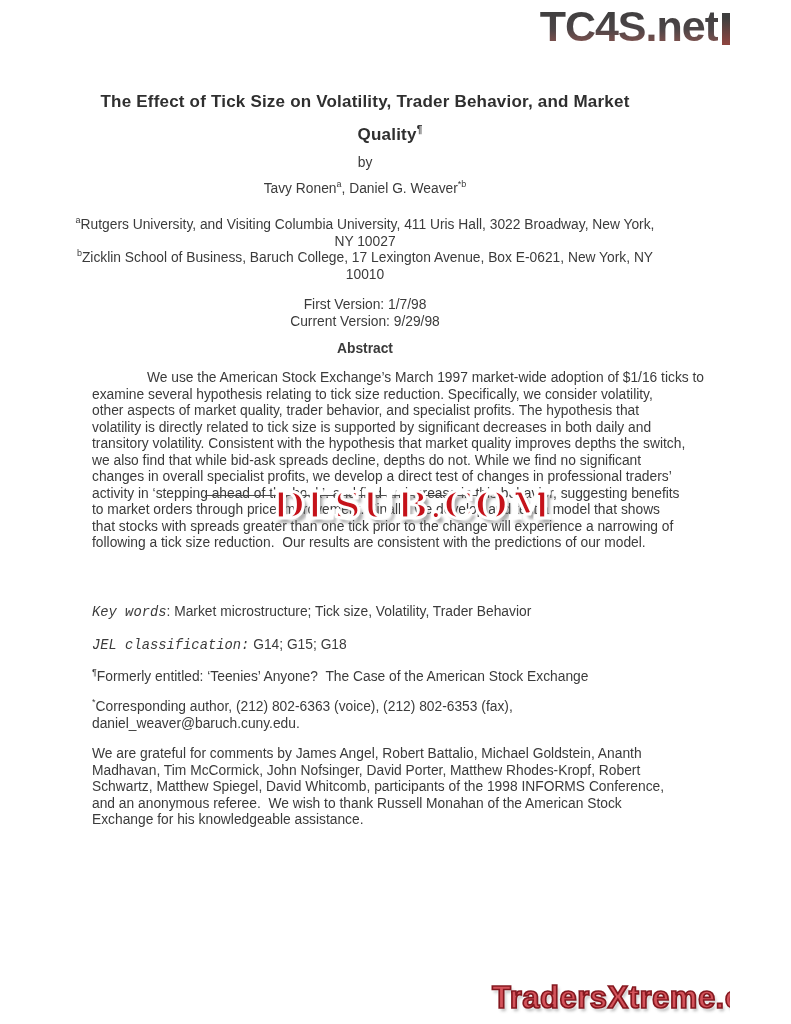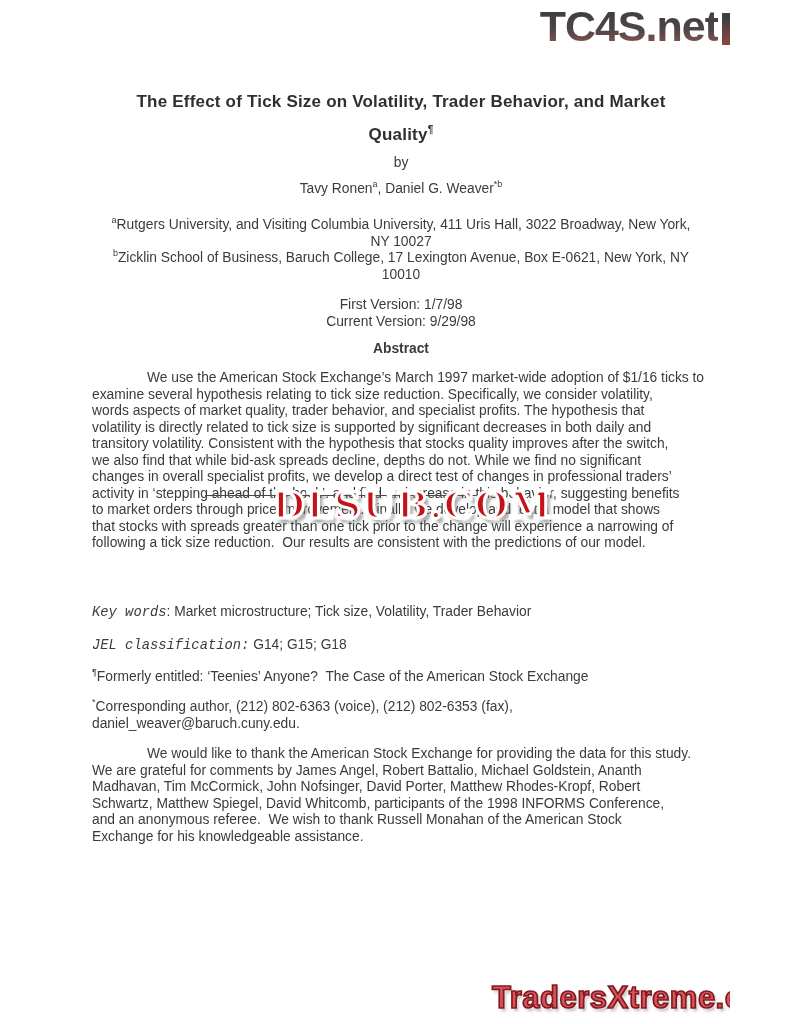--- a/index.html
+++ b/index.html
@@ -1,20 +1,20 @@
 <!DOCTYPE html>
 <html><head>
 <meta charset="utf-8">
 <style>
   html,body{margin:0;padding:0;background:#ffffff;}
   .page{
     position:relative;width:730px;height:1024px;background:#ffffff;overflow:hidden;
     font-family:"Liberation Sans","DejaVu Sans",sans-serif;color:#3b3b3b;
   }
-  .center{position:absolute;left:0;width:100%;text-align:center;padding-left:36px;}
+  .center{position:absolute;left:0;width:100%;text-align:center;}
   .body-text{font-size:13.8px;line-height:16.55px;}
   .title-text{font-size:17px;font-weight:bold;color:#2f2f2f;letter-spacing:0.2px;}
   .sup{font-size:9px;vertical-align:super;line-height:0;}
   .title-sup{font-size:10px;vertical-align:super;line-height:0;}
   .it{font-style:italic;font-family:Liberation Mono, monospace;}
   .bold{font-weight:bold;}
   .block{position:absolute;left:92px;width:616px;text-align:left;}
   .line{white-space:pre-wrap;}
   .indent{text-indent:55px;}
   .pre{white-space:pre;}
@@ -55,60 +55,59 @@
 
 <div class="page">
 
   <div class="wm-tc4s">TC4S.net</div>
   <div class="wm-sliver"></div>
   <div class="wm-dlsub">DLSUB.COM</div>
   <div class="wm-traders">TradersXtreme.com</div>
   <div class="underline-artifact"></div>
 
   <div class="center title-text" style="top:92px;">The Effect of Tick Size on Volatility, Trader Behavior, and Market</div>
-  <div class="center title-text" style="top:125px;"><span>Quality</span><span class="title-sup">¶</span></div>
+  <div class="center title-text" style="top:125px;margin-left:25px;"><span>Quality</span><span class="title-sup">¶</span></div>
 
   <div class="center body-text" style="top:155px;">by</div>
 
   <div class="center body-text" style="top:181px;"><span class="pre">Tavy Ronen</span><span class="sup">a</span><span class="pre">, </span><span class="pre">Daniel G. Weaver</span><span class="sup">*b</span></div>
 
   <div class="center body-text" style="top:217px;"><span class="sup">a</span><span>Rutgers University, and Visiting Columbia University, 411 Uris Hall, 3022 Broadway, New York,</span></div>
   <div class="center body-text" style="top:233.5px;">NY 10027</div>
   <div class="center body-text" style="top:250px;"><span class="sup">b</span><span>Zicklin School of Business, Baruch College, 17 Lexington Avenue, Box E-0621, New York, NY</span></div>
   <div class="center body-text" style="top:266.5px;">10010</div>
 
   <div class="center body-text" style="top:297px;">First Version: 1/7/98</div>
   <div class="center body-text" style="top:313.5px;">Current Version: 9/29/98</div>
 
   <div class="center body-text bold" style="top:341px;">Abstract</div>
   <div class="block body-text" style="top:370px;">
     <div class="line indent">We use the American Stock Exchange’s March 1997 market-wide adoption of $1/16 ticks to</div>
     <div class="line">examine several hypothesis relating to tick size reduction. Specifically, we consider volatility,</div>
-    <div class="line">words aspects of market quality, trader behavior, and specialist profits. The hypothesis that</div>
+    <div class="line">other aspects of market quality, trader behavior, and specialist profits. The hypothesis that</div>
     <div class="line">volatility is directly related to tick size is supported by significant decreases in both daily and</div>
-    <div class="line">transitory volatility. Consistent with the hypothesis that stocks quality improves after the switch,</div>
+    <div class="line">transitory volatility. Consistent with the hypothesis that market quality improves depths the switch,</div>
     <div class="line">we also find that while bid-ask spreads decline, depths do not. While we find no significant</div>
     <div class="line">changes in overall specialist profits, we develop a direct test of changes in professional traders’</div>
     <div class="line">activity in ‘stepping ahead of the book’. and find an increase in this behavior, suggesting benefits</div>
     <div class="line">to market orders through price improvement. Finally, we develop and test a model that shows</div>
     <div class="line" style="overflow:hidden;height:16.55px;">that stocks with spreads greater than one tick prior to the change will experience a narrowing of spreads</div>
     <div class="line">following a tick size reduction.  Our results are consistent with the predictions of our model.</div>
   </div>
 
   <div class="block body-text" style="top:604px;"><span class="it">Key words</span><span class="pre">: Market microstructure; Tick size, Volatility, Trader Behavior</span></div>
   <div class="block body-text" style="top:637px;"><span class="it">JEL classification:</span><span class="pre"> G14; G15; G18</span></div>
 
   <div class="block body-text" style="top:669px;"><span class="sup">¶</span><span class="line">Formerly entitled: ‘Teenies’ Anyone?  The Case of the American Stock Exchange</span></div>
   <div class="block body-text" style="top:699px;">
     <div class="line"><span class="sup">*</span><span>Corresponding author, (212) 802-6363 (voice), (212) 802-6353 (fax),</span></div>
     <div class="line">daniel_weaver@baruch.cuny.edu.</div>
   </div>
 
   <div class="block body-text" style="top:746px;">
-    <div class="line indent">We would like to thank the American Stock Exchange for providing the data for this study.</div>
     <div class="line">We are grateful for comments by James Angel, Robert Battalio, Michael Goldstein, Ananth</div>
     <div class="line">Madhavan, Tim McCormick, John Nofsinger, David Porter, Matthew Rhodes-Kropf, Robert</div>
     <div class="line">Schwartz, Matthew Spiegel, David Whitcomb, participants of the 1998 INFORMS Conference,</div>
     <div class="line">and an anonymous referee.  We wish to thank Russell Monahan of the American Stock</div>
     <div class="line">Exchange for his knowledgeable assistance.</div>
   </div>
 
 </div>
 
 </body></html>

